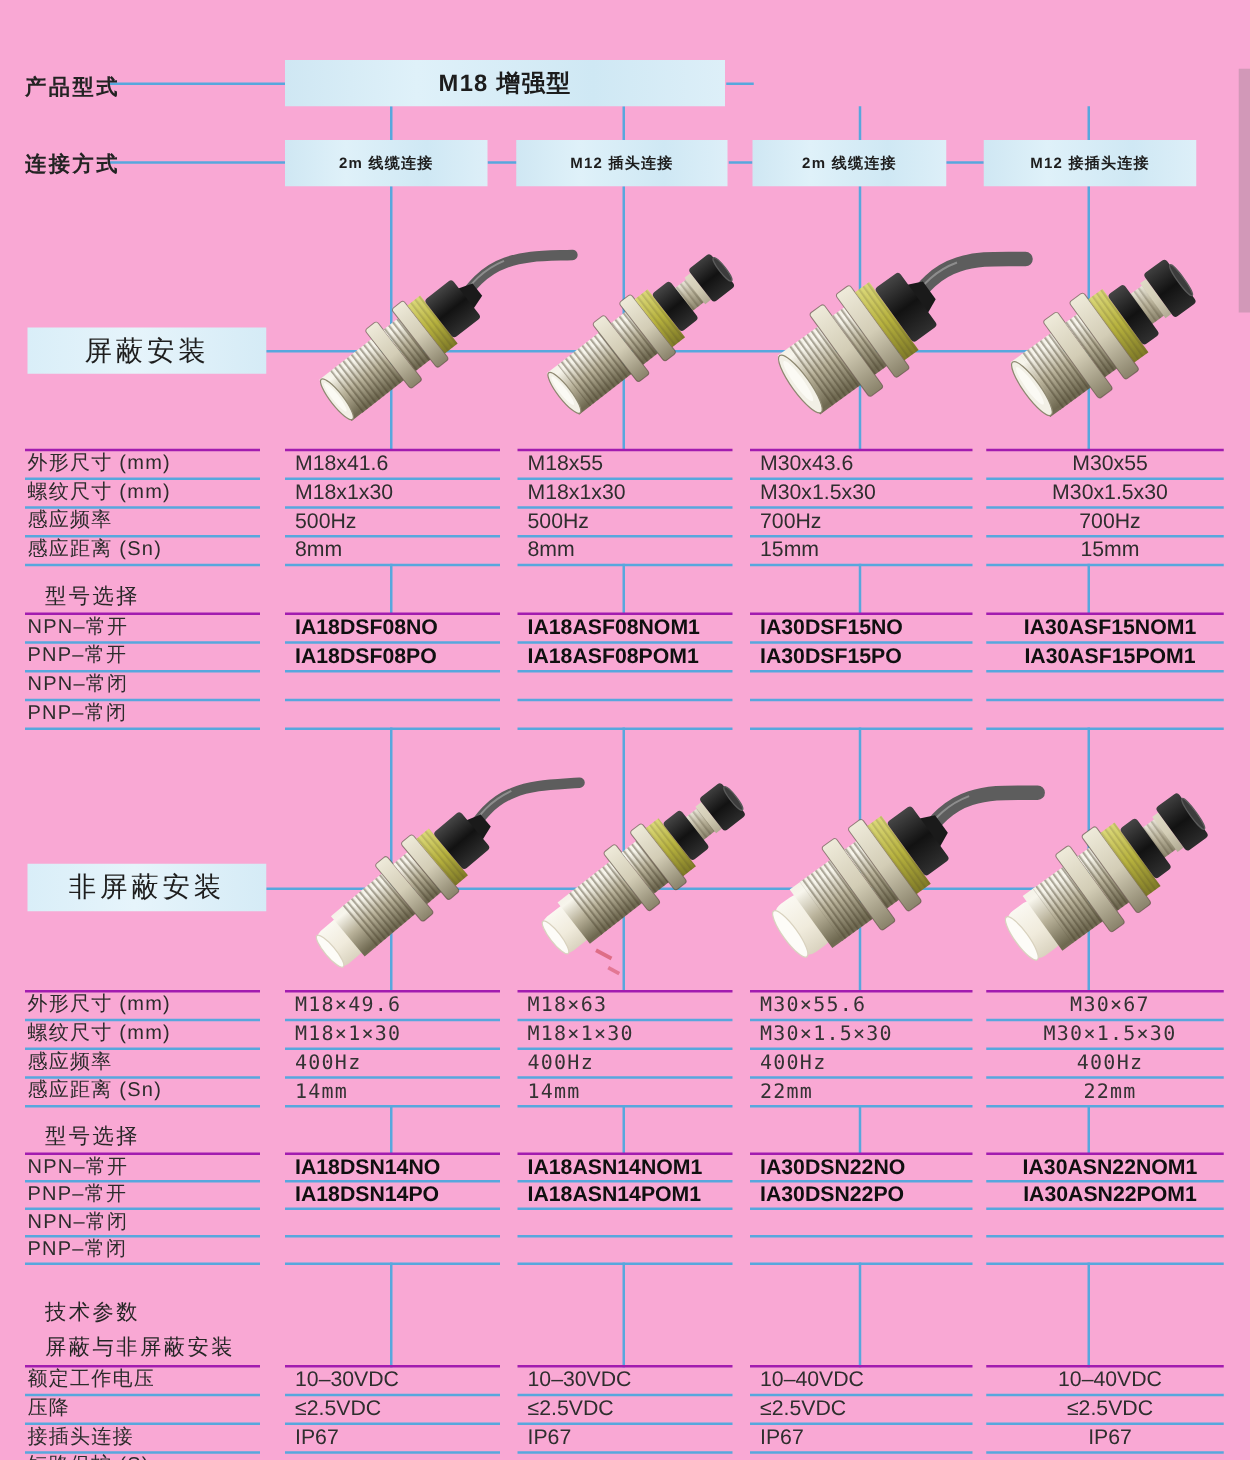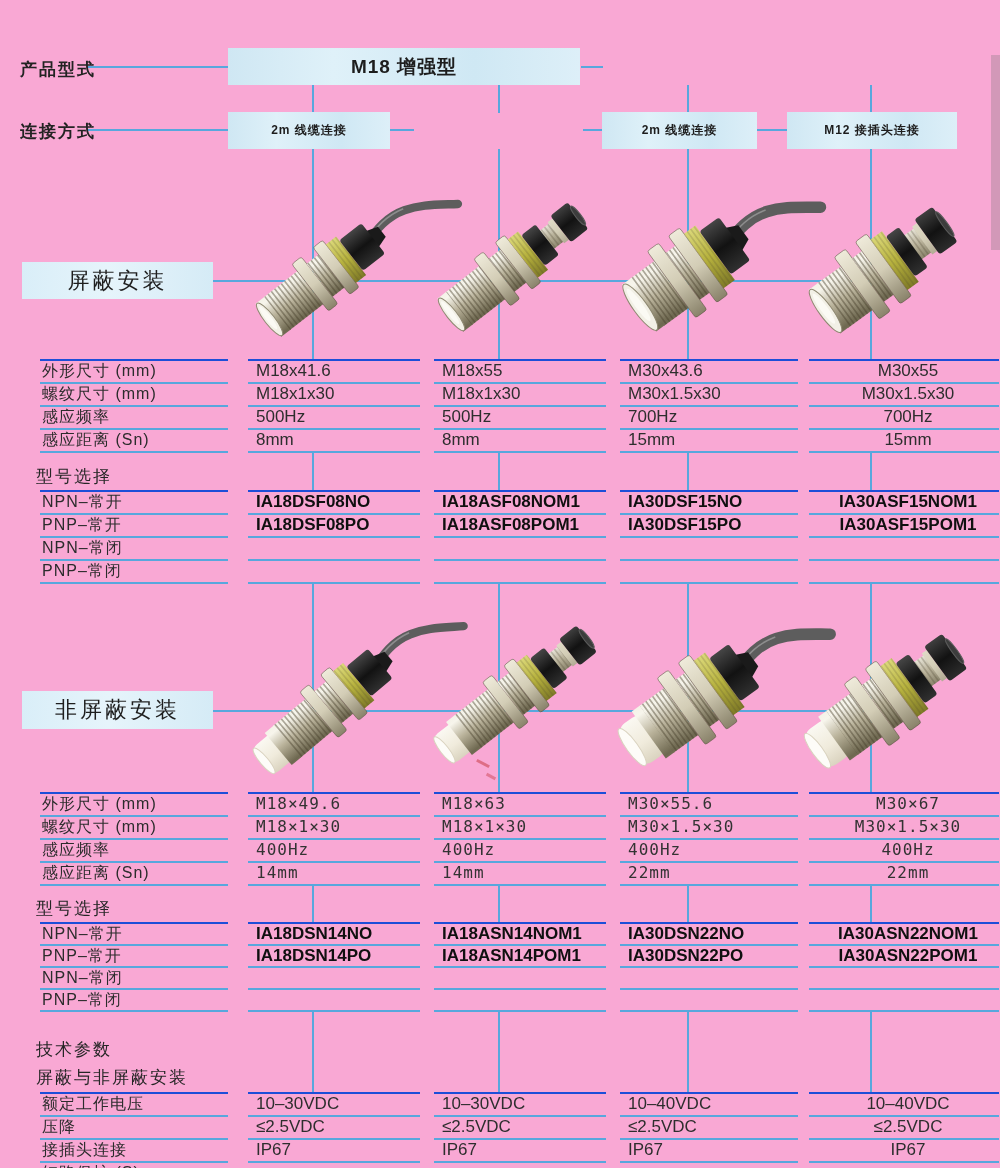--- a/index.html
+++ b/index.html
@@ -19,21 +19,21 @@
   }
   .bluebox.small{font-size:12px;}
   .toplabel{position:absolute;font-size:17px;font-weight:bold;color:#232323;z-index:3;letter-spacing:2px;}
   .secbox{
     position:absolute;left:22px;width:191px;z-index:3;
     background:linear-gradient(90deg,#d9eef8,#e6f4fb 45%,#d5ebf6);
     display:flex;align-items:center;justify-content:center;
     font-size:22px;color:#1e1e1e;letter-spacing:3px;
   }
   .tbl{position:absolute;left:0;width:1000px;z-index:4;}
-  .col{position:absolute;top:0;border-top:2px solid #1d4ed8;box-sizing:border-box;margin-left:20px;}
+  .col{position:absolute;top:0;border-top:2px solid #a21caf;box-sizing:border-box;}
   .lblcol{left:20px;width:188px;}
   .c1{left:228px;width:172px;}
   .c2{left:414px;width:172px;}
   .c3{left:600px;width:178px;}
   .c4{left:789px;width:190px;text-align:center;}
   .row{
     height:23px;line-height:20px;border-bottom:2px solid #58a7dd;
     box-sizing:border-box;overflow:hidden;white-space:nowrap;
   }
   .t2 .row{height:23px;}
@@ -50,20 +50,21 @@
 <body>
 
 <div id="page">
 
   <div class="toplabel" style="left:20px;top:58px;">产品型式</div>
   <div class="toplabel" style="left:20px;top:120px;">连接方式</div>
 
   <div class="bluebox" style="left:228px;top:48px;width:352px;">M18 增强型</div>
 
   <div class="bluebox small" style="left:228px;top:112px;width:162px;">2m 线缆连接</div>
+  <div class="bluebox small" style="left:413px;top:112px;width:169px;">M12 插头连接</div>
   <div class="bluebox small" style="left:602px;top:112px;width:155px;">2m 线缆连接</div>
   <div class="bluebox small" style="left:787px;top:112px;width:170px;">M12 接插头连接</div>
 
   <div class="secbox" style="top:262px;height:37px;">屏蔽安装</div>
   <div class="secbox" style="top:691px;height:38px;">非屏蔽安装</div>
 
   <div class="tbl" style="top:359px;">
     <div class="col lblcol">
       <div class="row lbl">外形尺寸 (mm)</div>
       <div class="row lbl">螺纹尺寸 (mm)</div>

